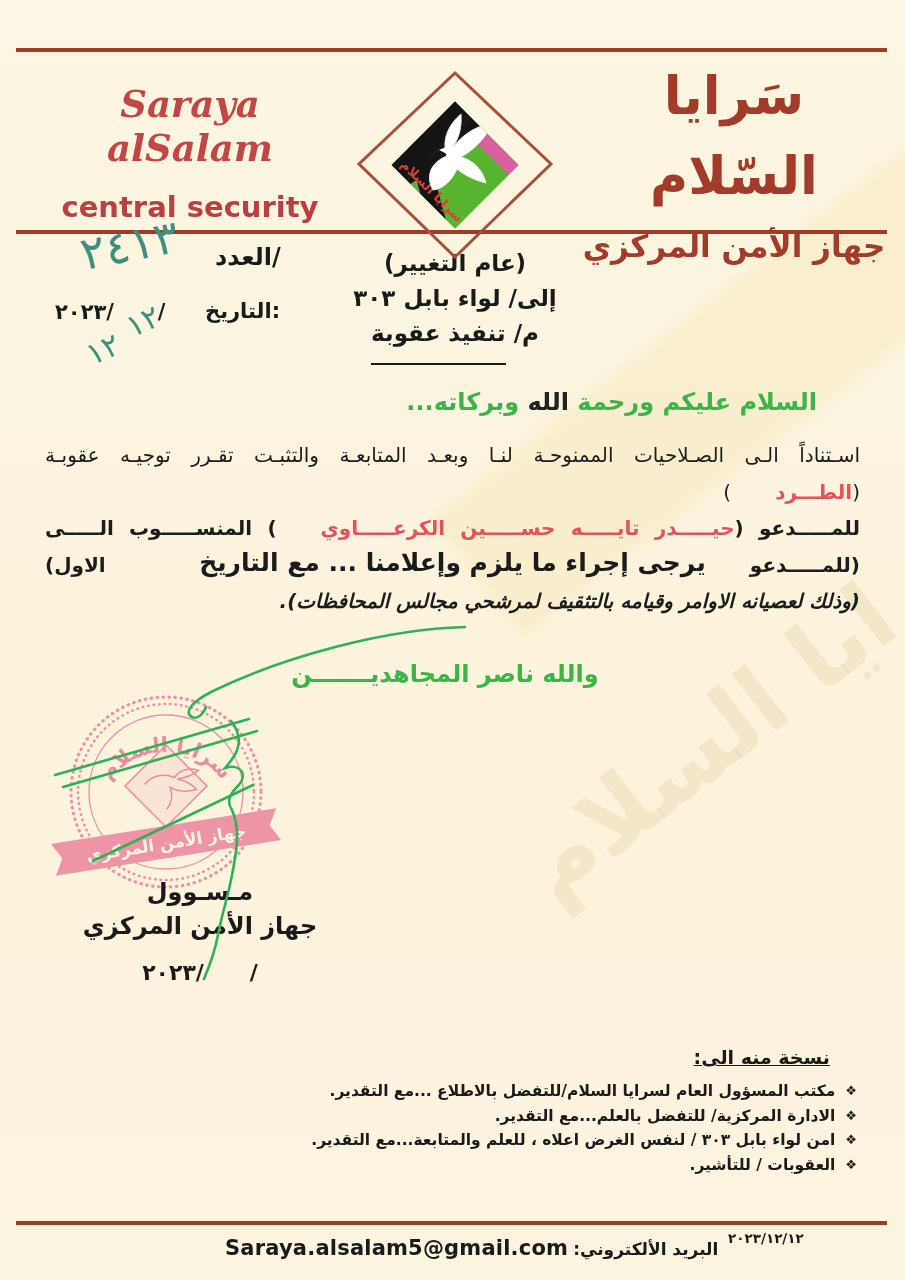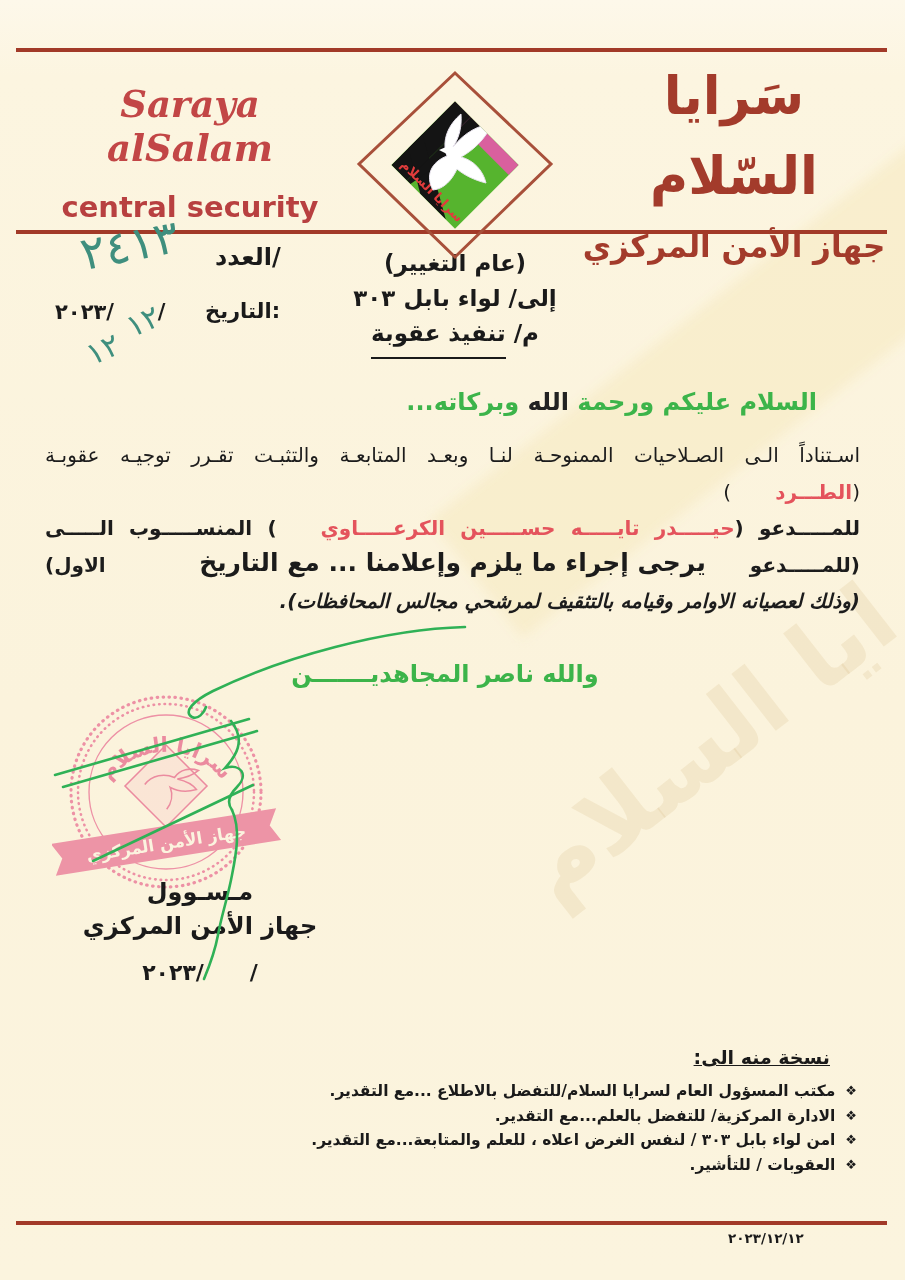--- a/index.html
+++ b/index.html
@@ -16,21 +16,21 @@
   .ar1{font-size:52px;font-weight:bold;color:#a33b2b;letter-spacing:1px;line-height:80px;}
   .ar2{font-size:31px;font-weight:bold;color:#a33b2b;margin-top:12px;}
   .logo{position:absolute;left:355px;top:70px;z-index:4;}
   
   .blk{position:absolute;color:#1a1a1a;}
   .b{font-weight:bold;}
   .rtl{direction:rtl;}
   .hw{color:#3f8f7e;font-family:"DejaVu Sans",sans-serif;z-index:3;}
   .addr{left:305px;top:250px;width:300px;text-align:center;font-weight:bold;font-size:23px;direction:rtl;z-index:3;}
   .addr div{margin-bottom:9px;}
-  .u{border-bottom:2.5px solid #1a1a1a;padding-bottom:11px;}
+  .u{border-bottom:2.5px solid #1a1a1a;padding-bottom:17px;}
   .greet{right:88px;top:388px;font-size:24px;font-weight:bold;color:#3cb44a;direction:rtl;z-index:3;}
   .greet .black{color:#222;}
   .body-text{left:45px;right:45px;top:437px;direction:rtl;font-size:20px;line-height:36.5px;color:#1c1c1c;z-index:3;}
   .jline{text-align:justify;text-align-last:justify;}
   .red{color:#e4535c;font-weight:bold;margin-left:44px;}
   .closing{left:0;right:0;top:548px;text-align:center;font-size:25px;font-weight:bold;color:#1b1b1b;z-index:3;}
   .motto{left:280px;top:660px;width:330px;text-align:center;font-size:24px;font-weight:bold;color:#3cb44a;direction:rtl;z-index:5;}
   .official{left:80px;top:878px;width:240px;text-align:center;font-weight:bold;direction:rtl;font-size:24px;z-index:5;}
   .official .date{font-size:22px;margin-top:20px;white-space:pre;}
   .pre{white-space:pre;}
@@ -166,15 +166,19 @@
 
   <div class="blk cc-head">نسخة منه الى:</div>
   <div class="blk cc-list">
     <div class="item"><span class="bullet">❖</span><span>مكتب المسؤول العام لسرايا السلام/للتفضل بالاطلاع ...مع التقدير.</span></div>
     <div class="item"><span class="bullet">❖</span><span>الادارة المركزية/ للتفضل بالعلم...مع التقدير.</span></div>
     <div class="item"><span class="bullet">❖</span><span>امن لواء بابل ٣٠٣ / لنفس الغرض اعلاه ، للعلم والمتابعة...مع التقدير.</span></div>
     <div class="item"><span class="bullet">❖</span><span>العقوبات / للتأشير.</span></div>
   </div>
 
   <div class="rule" style="top:1221px;"></div>
+  <div class="blk footer-email">
+    <span class="lbl">البريد الألكتروني:</span>
+    <span class="em">Saraya.alsalam5@gmail.com</span>
+  </div>
   <div class="blk footer-date">٢٠٢٣/١٢/١٢</div>
 
 </div>
 
 </body></html>

